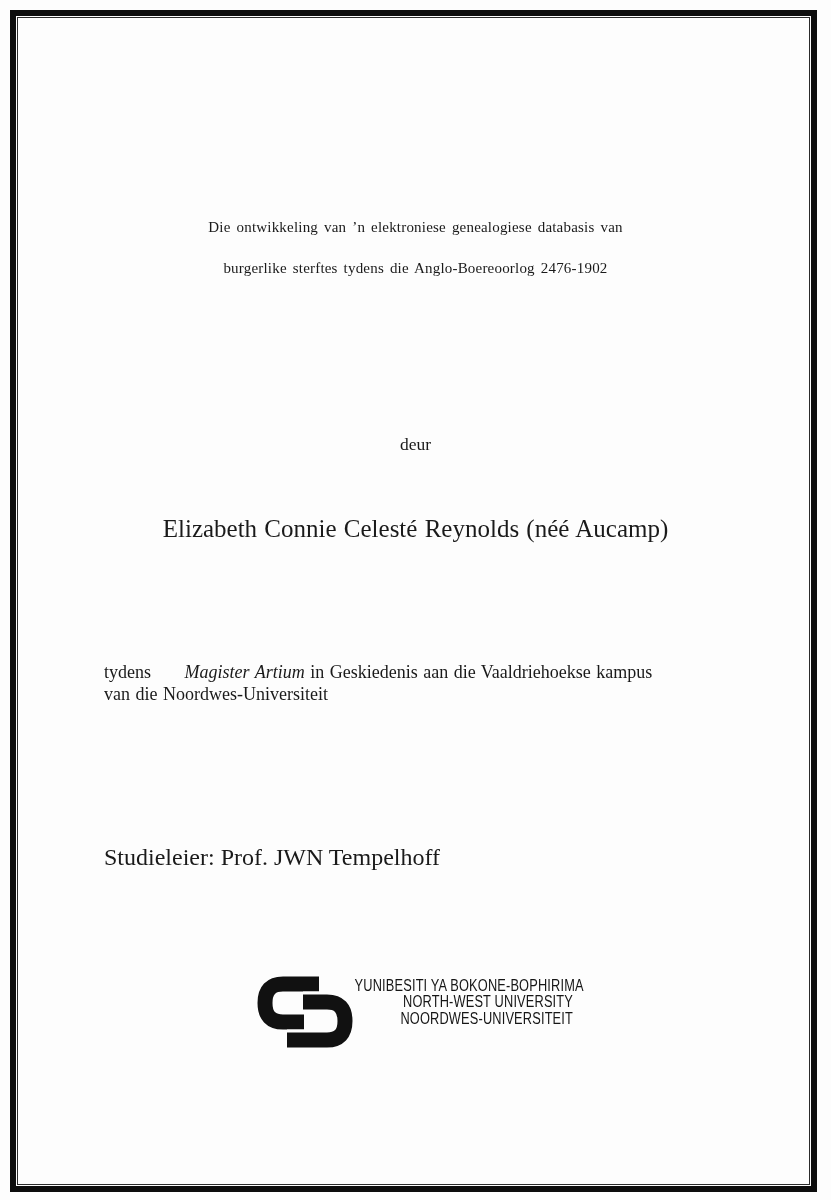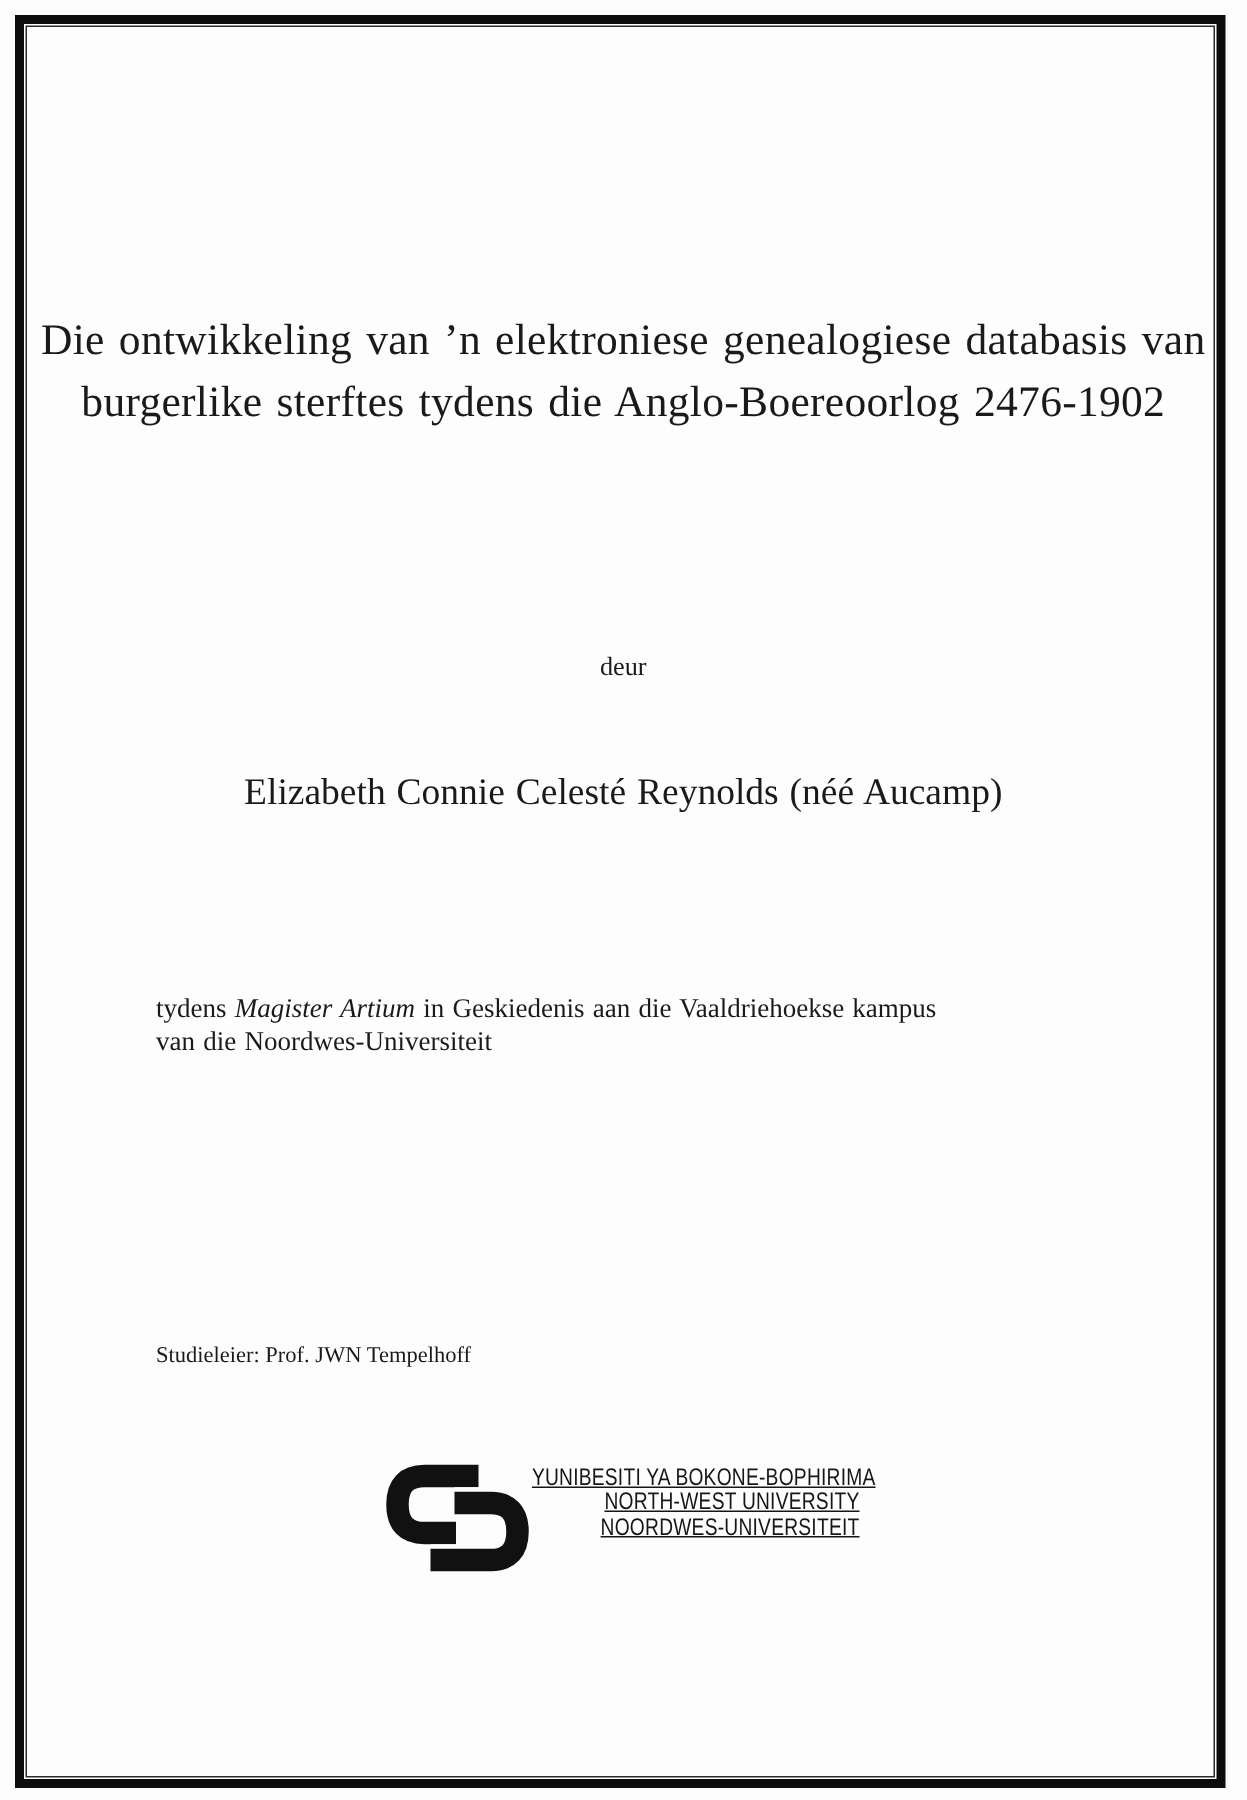--- a/index.html
+++ b/index.html
@@ -21,21 +21,21 @@
     left: 10px; top: 10px; right: 14px; bottom: 8px;
     border: 6px solid #0d0d0d;
   }
   .frame-inner {
     position: absolute; inset: 1px;
     border: 1px solid #2b2b2b;
   }
   .title-block {
     position: absolute; left: 0; right: 0; top: 207px;
     text-align: center;
-    font-size: 29px; line-height: 41px;
+    font-size: 15px; line-height: 41px;
     word-spacing: 2px;
     letter-spacing: 0.2px;
   }
   .byline {
     position: absolute; left: 0; right: 0; top: 433px;
     text-align: center;
     font-size: 17.5px; line-height: 22px; font-family: Liberation Serif, serif;
   }
   .author {
     position: absolute; left: 0; right: 0; top: 516px;
@@ -45,36 +45,35 @@
   }
   .statement {
     position: absolute; left: 104px; top: 661px; width: 634px;
     font-size: 18px; line-height: 22.4px;
     word-spacing: 1px;
   }
   .statement .just {
     text-align: justify;
     text-align-last: justify;
   }
-  .statement .ital { font-style: italic; }
+  .statement .ital { font-style: italic; margin-left: 28px; }
   .supervisor-block {
-    position: absolute; left: 104px; top: 892px;
-    font-size: 15px; line-height: 25px; text-align: center;
+    position: absolute; left: 104px; top: 845px;
+    font-size: 24px; line-height: 25px; text-align: center;
   }
   .logo-mark {
     position: absolute; left: 257px; top: 976px;
     width: 96px; height: 72px;
   }
   .logo-text {
     position: absolute; left: 300px; top: 978px; width: 273px;
     text-align: right;
     font-family: "Liberation Sans", "DejaVu Sans", sans-serif;
     font-size: 16px; line-height: 16.4px;
     color: #161616;
-    text-decoration: underline;
   }
   .logo-line {
     display: block;
     white-space: nowrap;
     transform: scaleX(0.8);
     transform-origin: 100% 50%;
     letter-spacing: 0.2px;
   }
 </style>
 </head>

